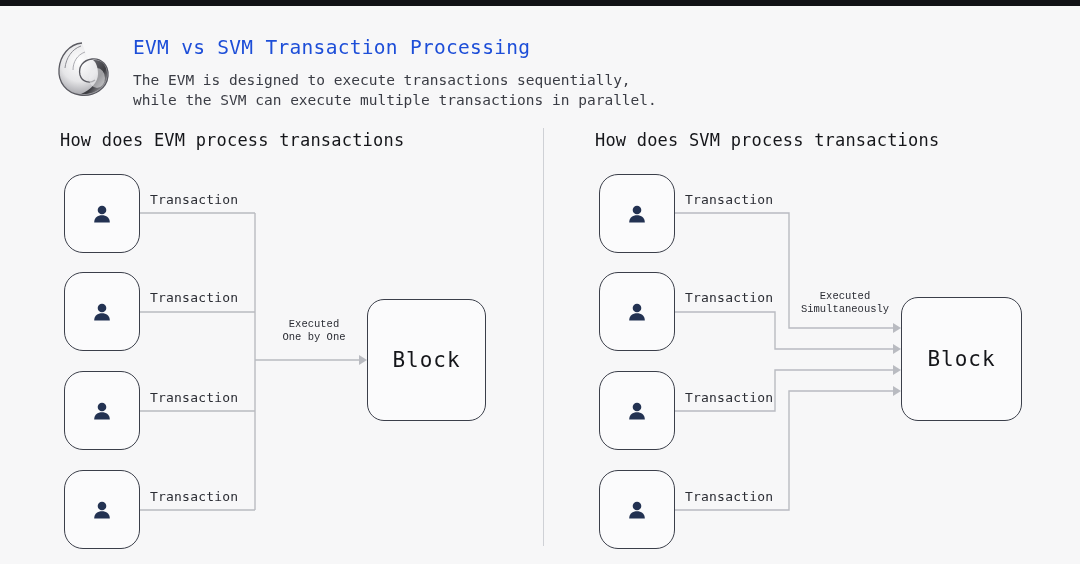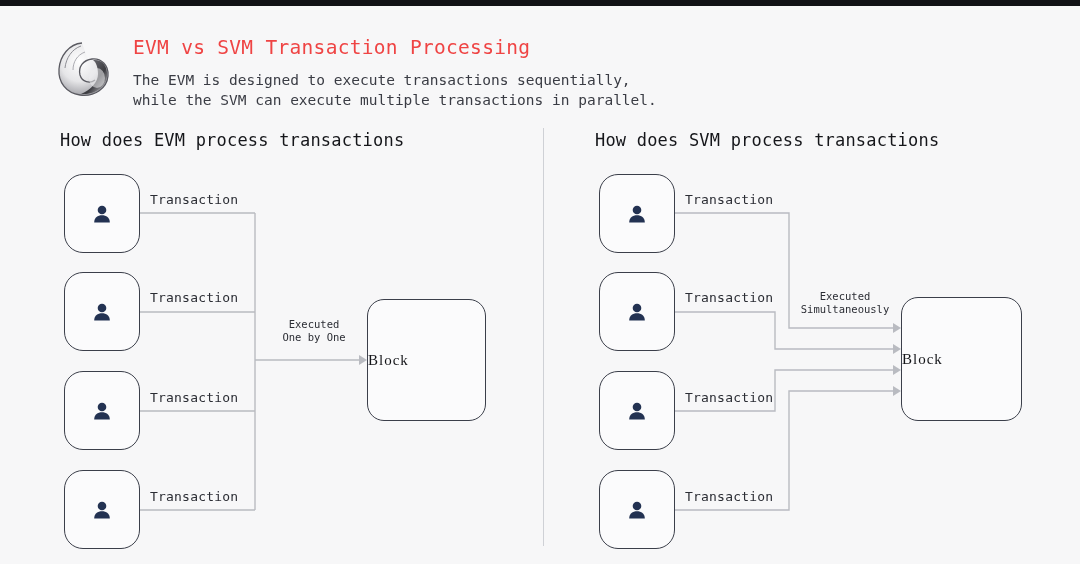--- a/index.html
+++ b/index.html
@@ -40,21 +40,21 @@
     height: 58px;
   }
   .logo svg { display: block; }
 
   .title {
     position: absolute;
     left: 133px;
     top: 36px;
     font-size: 19.5px;
     letter-spacing: 0.3px;
-    color: #ef4444;
+    color: #1d4ed8;
     white-space: nowrap;
   }
   .subtitle {
     position: absolute;
     left: 133px;
     top: 62px;
     font-size: 14.5px;
     line-height: 20px;
     color: #3a3c44;
     white-space: pre;
@@ -126,38 +126,38 @@
   #tx-svm-3 { left: 685px; top: 489px; }
 
   
   .flow-label {
     position: absolute;
     font-size: 10.5px;
     line-height: 13px;
     color: #2b2d34;
     text-align: center;
     white-space: pre;
+    font-family: Liberation Mono, monospace;
   }
   #flow-evm { left: 266px; top: 318px; width: 96px; }
   #flow-svm { left: 793px; top: 290px; width: 104px; }
 
   
   .block-box {
     position: absolute;
     background: #fbfbfc;
     border: 1.6px solid #3b3f4a;
     border-radius: 17px;
     box-sizing: border-box;
     display: flex;
     align-items: center;
-    justify-content: flex-start;
-    font-size: 15px;
+    justify-content: center;
+    font-size: 21px;
     letter-spacing: 1px;
     color: #15161a;
-    font-family: Liberation Serif, serif;
   }
   #block-evm { left: 367px; top: 299px; width: 119px; height: 122px; }
   #block-svm { left: 901px; top: 297px; width: 121px; height: 124px; }
 
   
   #connectors {
     position: absolute;
     left: 0; top: 0;
     width: 1080px;
     height: 564px;

